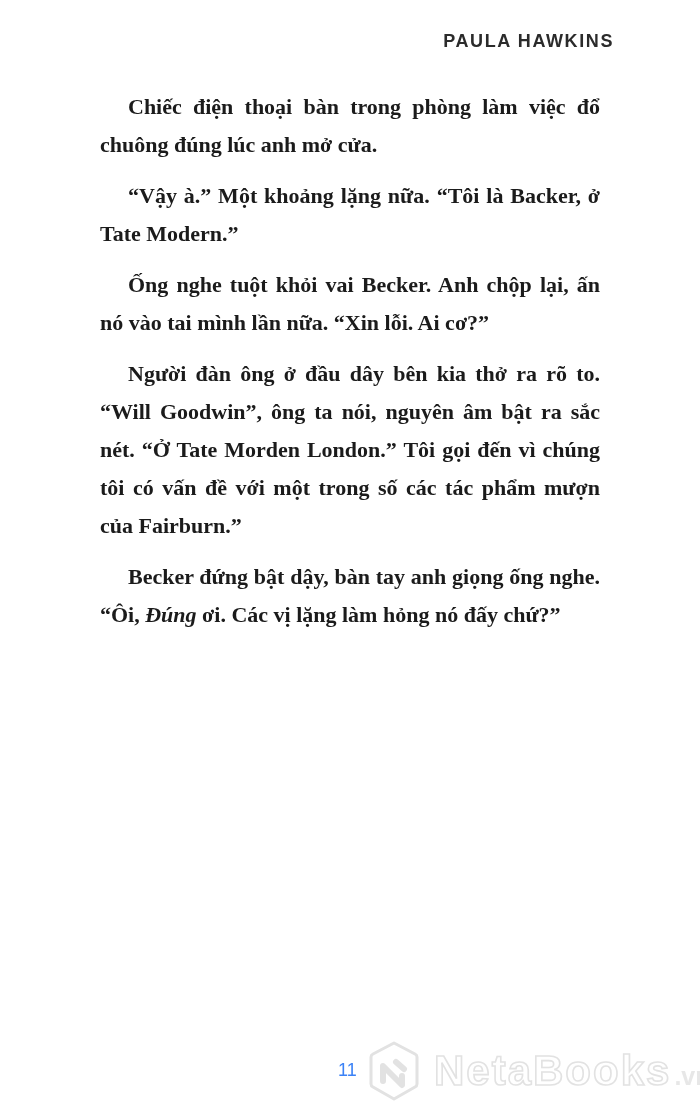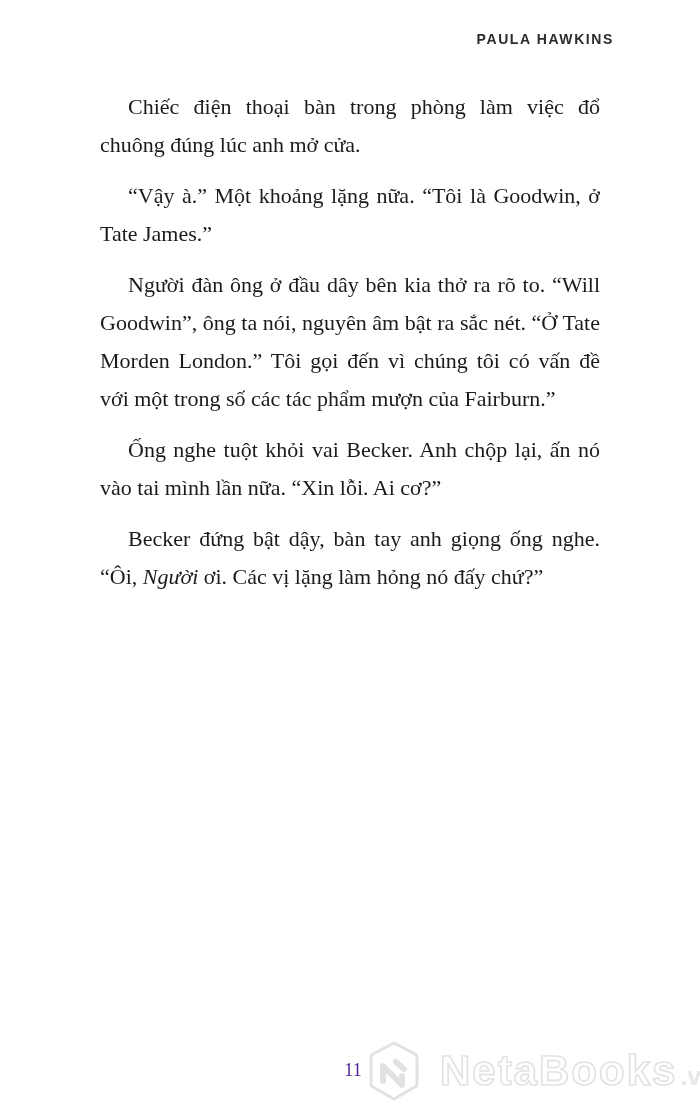--- a/index.html
+++ b/index.html
@@ -13,74 +13,75 @@
     height: 1119px;
     background: #ffffff;
     overflow: hidden;
     font-family: "Liberation Serif", "DejaVu Serif", serif;
   }
   .running-head {
     position: absolute;
     top: 31px;
     right: 86px;
     font-family: "Liberation Sans", "DejaVu Sans", sans-serif;
-    font-size: 14px;
+    font-size: 18px;
     font-weight: bold;
     letter-spacing: 1.6px;
     color: #2b2b2b;
     white-space: nowrap;
   }
   .body-text {
     position: absolute;
     top: 88px;
     left: 100px;
     width: 516px;
     font-size: 22px;
     line-height: 38px;
     color: #1b1b1b;
     text-align: justify;
     text-justify: inter-word;
   }
   .body-text p {
     margin: 0 16px 13px 0;
     text-indent: 28px;
+    font-weight: bold;
   }
   .body-text em {
     font-style: italic;
   }
   .page-number {
     position: absolute;
     top: 1060px;
     left: 338px;
     width: 30px;
-    text-align: center;
+    text-align: left;
     font-size: 18px;
-    color: #4c1d95;
-    font-family: Liberation Serif, serif;
+    color: #3b82f6;
+    font-family: Liberation Sans, sans-serif;
   }
   .watermark {
     position: absolute;
     top: 1040px;
     left: 366px;
     display: flex;
     align-items: center;
     pointer-events: none;
   }
   .wm-logo {
     flex: 0 0 auto;
   }
   .wm-brand {
     font-family: "Liberation Sans", "DejaVu Sans", sans-serif;
     font-weight: bold;
     font-size: 42px;
     letter-spacing: 2px;
     color: #ffffff;
     -webkit-text-stroke: 1.6px #e2e2e2;
     text-stroke: 1.6px #e2e2e2;
-    margin-left: 18px;
+    margin-left: 12px;
     line-height: 60px;
   }
   .wm-tld {
     font-family: "Liberation Sans", "DejaVu Sans", sans-serif;
     font-weight: bold;
     font-size: 25px;
     color: #e7e7e7;
     margin-left: 3px;
     align-self: center;
     margin-top: 10px;
@@ -88,24 +89,24 @@
 </style>
 </head>
 <body>
 
 <div class="page">
 
   <div class="running-head">PAULA HAWKINS</div>
 
   <div class="body-text" id="body-text">
       <p><span>Chiếc điện thoại bàn trong phòng làm việc đổ chuông đúng lúc anh mở cửa.</span></p>
-      <p><span>“Vậy à.” Một khoảng lặng nữa. “Tôi là Goodwin, ở Tate James.”</span></p>
+      <p><span>“Vậy à.” Một khoảng lặng nữa. “Tôi là Backer, ở Tate Modern.”</span></p>
+      <p><span>Ống nghe tuột khỏi vai Becker. Anh chộp lại, ấn nó vào tai mình lần nữa. “Xin lỗi. Ai cơ?”</span></p>
       <p><span>Người đàn ông ở đầu dây bên kia thở ra rõ to. “Will Goodwin”, ông ta nói, nguyên âm bật ra sắc nét. “Ở Tate Morden London.” Tôi gọi đến vì chúng tôi có vấn đề với một trong số các tác phẩm mượn của Fairburn.”</span></p>
-      <p><span>Ống nghe tuột khỏi vai Becker. Anh chộp lại, ấn nó vào tai mình lần nữa. “Xin lỗi. Ai cơ?”</span></p>
-      <p><span>Becker đứng bật dậy, bàn tay anh giọng ống nghe. “Ôi, </span><em>Người</em><span> ơi. Các vị lặng làm hỏng nó đấy chứ?”</span></p>
+      <p><span>Becker đứng bật dậy, bàn tay anh giọng ống nghe. “Ôi, </span><em>Đúng</em><span> ơi. Các vị lặng làm hỏng nó đấy chứ?”</span></p>
     </div>
 
   <div class="page-number">11</div>
 
   <div class="watermark">
     <svg class="wm-logo" width="56" height="62" viewBox="0 0 56 62">
       <path d="M28 3 L49 14 Q51 15 51 17 L51 44 Q51 46 49 47 L28 59 L7 47 Q5 46 5 44 L5 17 Q5 15 7 14 Z" fill="#ffffff" stroke="#e2e2e2" stroke-width="3" stroke-linejoin="round"></path>
       <path d="M17 41 L17 26 L36 45 L36 36 M30 22 L38 29" fill="none" stroke="#e2e2e2" stroke-width="6" stroke-linecap="round" stroke-linejoin="round"></path>
     </svg>
     <span class="wm-brand">NetaBooks</span>

